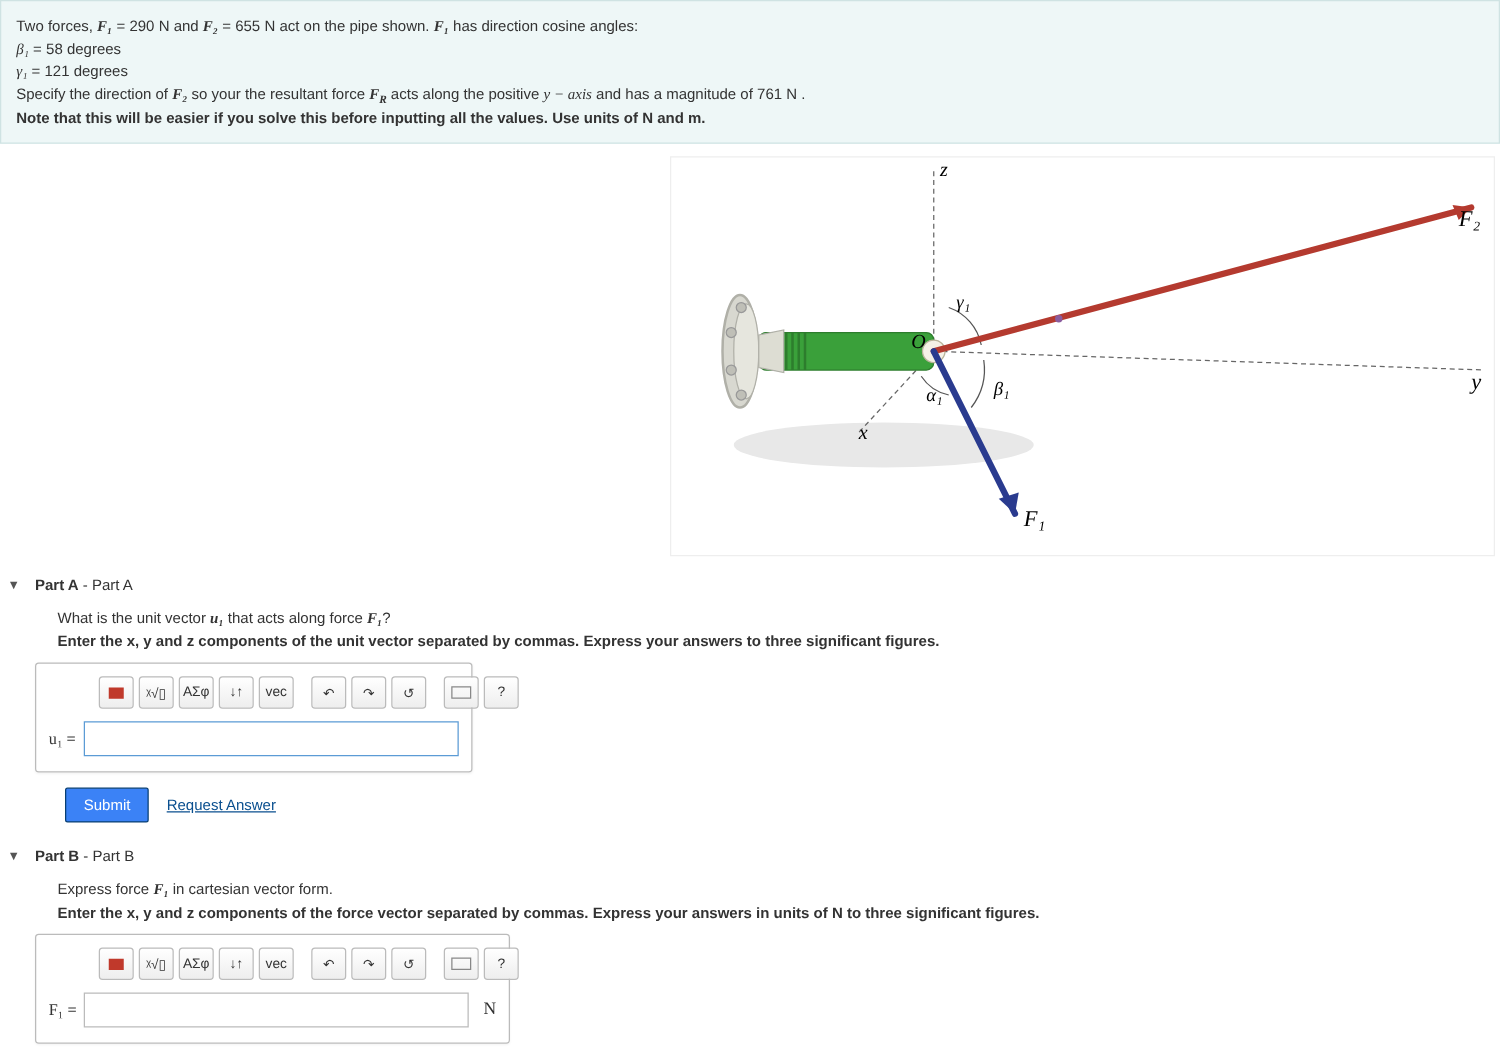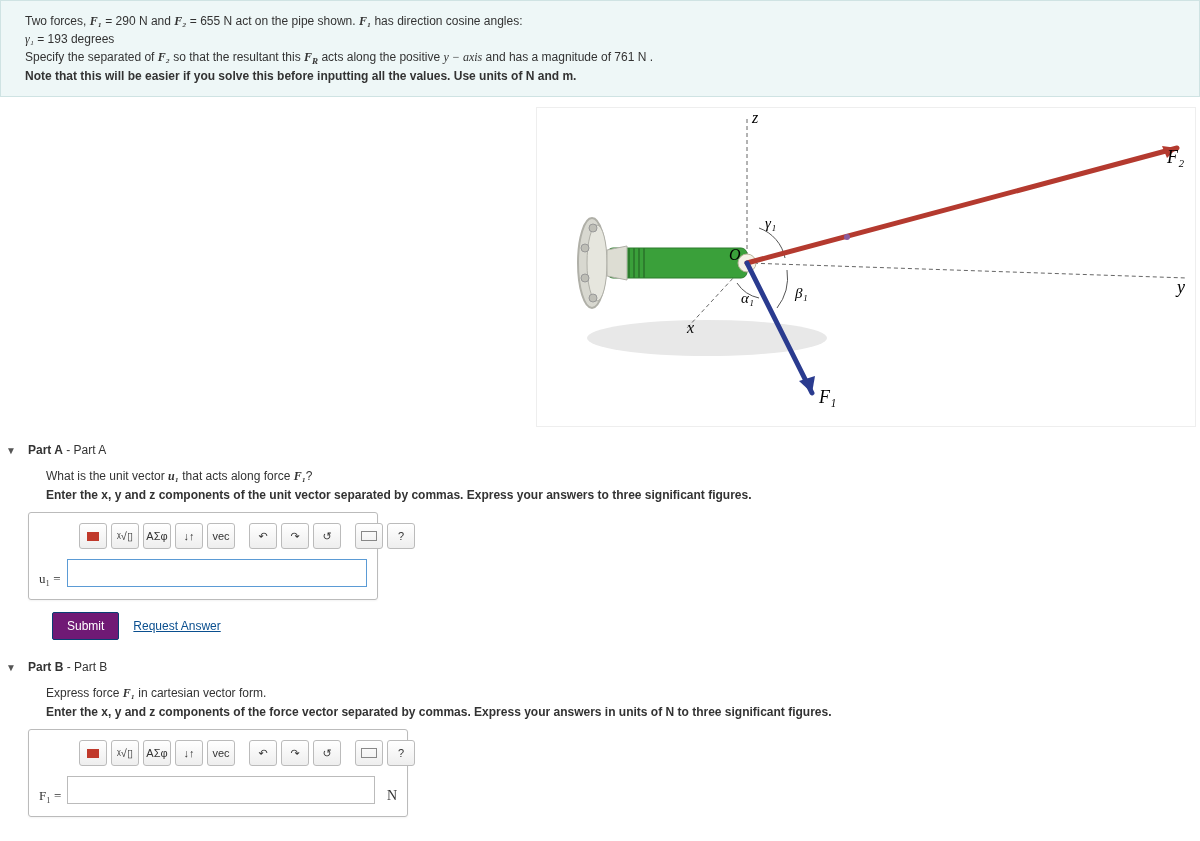--- a/index.html
+++ b/index.html
@@ -6,21 +6,21 @@
   body {
     margin: 0;
     font-family: Arial, Helvetica, sans-serif;
     font-size: 12px;
     color: #333;
     background: #fff;
   }
   .problem-statement {
     background: #eef7f7;
     border: 1px solid #cfe3e3;
-    padding: 10px 24px;
+    padding: 10px 12px;
     margin-bottom: 6px;
   }
   .problem-statement .line {
     margin: 3px 0;
     font-size: 12px;
   }
   .bold { font-weight: bold; }
   .serif { font-family: "Times New Roman", Times, serif; font-style: italic; }
   .sub { vertical-align: sub; font-size: 0.75em; }
   .figure-wrap {
@@ -77,21 +77,21 @@
     display: inline-flex;
     align-items: center;
     justify-content: center;
     font-size: 11px;
     cursor: pointer;
     color: #333;
   }
   .tool-btn.spacer { border: none; background: none; cursor: default; width: 6px; min-width: 6px; padding: 0; }
   .input-row {
     display: flex;
-    align-items: flex-end;
+    align-items: center;
     gap: 6px;
   }
   .input-label {
     font-family: "Times New Roman", Times, serif;
     font-size: 13px;
     white-space: nowrap;
   }
   .answer-input {
     border: 1px solid #5b9bd5;
     height: 28px;
@@ -105,21 +105,21 @@
     font-size: 14px;
     padding-left: 6px;
   }
   .submit-row {
     display: flex;
     align-items: center;
     gap: 14px;
     margin: 12px 0 0 24px;
   }
   .submit-btn {
-    background: #701a75;
+    background: #3b82f6;
     color: #fff;
     border: 1px solid #083f73;
     border-radius: 2px;
     padding: 6px 14px;
     font-size: 12px;
     cursor: pointer;
   }
   .request-link {
     color: #0a4f8f;
     text-decoration: underline;
@@ -139,24 +139,27 @@
   .keyboard-icon::after{content:"";}
 </style>
 </head>
 <body>
 
 <div class="problem-statement">
   <div class="line">
     <span>Two forces, </span><span class="serif bold">F₁</span><span> = 290 N</span><span> and </span><span class="serif bold">F₂</span><span> = 655 N</span><span> act on the pipe shown. </span><span class="serif bold">F₁</span><span> has direction cosine angles:</span>
   </div>
   <div class="line">
-    <span class="serif">γ₁</span><span> = 193 degrees</span>
+    <span class="serif">β₁</span><span> = 58 degrees</span>
   </div>
   <div class="line">
-    <span>Specify the separated of </span><span class="serif bold">F₂</span><span> so that the resultant this </span><span class="serif bold">F<span class="sub" style="font-style:italic">R</span></span><span> acts along the positive </span><span class="serif">y − axis</span><span> and has a magnitude of 761 N .</span>
+    <span class="serif">γ₁</span><span> = 121 degrees</span>
+  </div>
+  <div class="line">
+    <span>Specify the direction of </span><span class="serif bold">F₂</span><span> so your the resultant force </span><span class="serif bold">F<span class="sub" style="font-style:italic">R</span></span><span> acts along the positive </span><span class="serif">y − axis</span><span> and has a magnitude of 761 N .</span>
   </div>
   <div class="line bold">
     <span>Note that this will be easier if you solve this before inputting all the values. Use units of N and m.</span>
   </div>
 </div>
 
 <div class="figure-wrap">
   <div class="figure">
     <svg viewBox="0 0 660 320" width="660" height="320">
 

